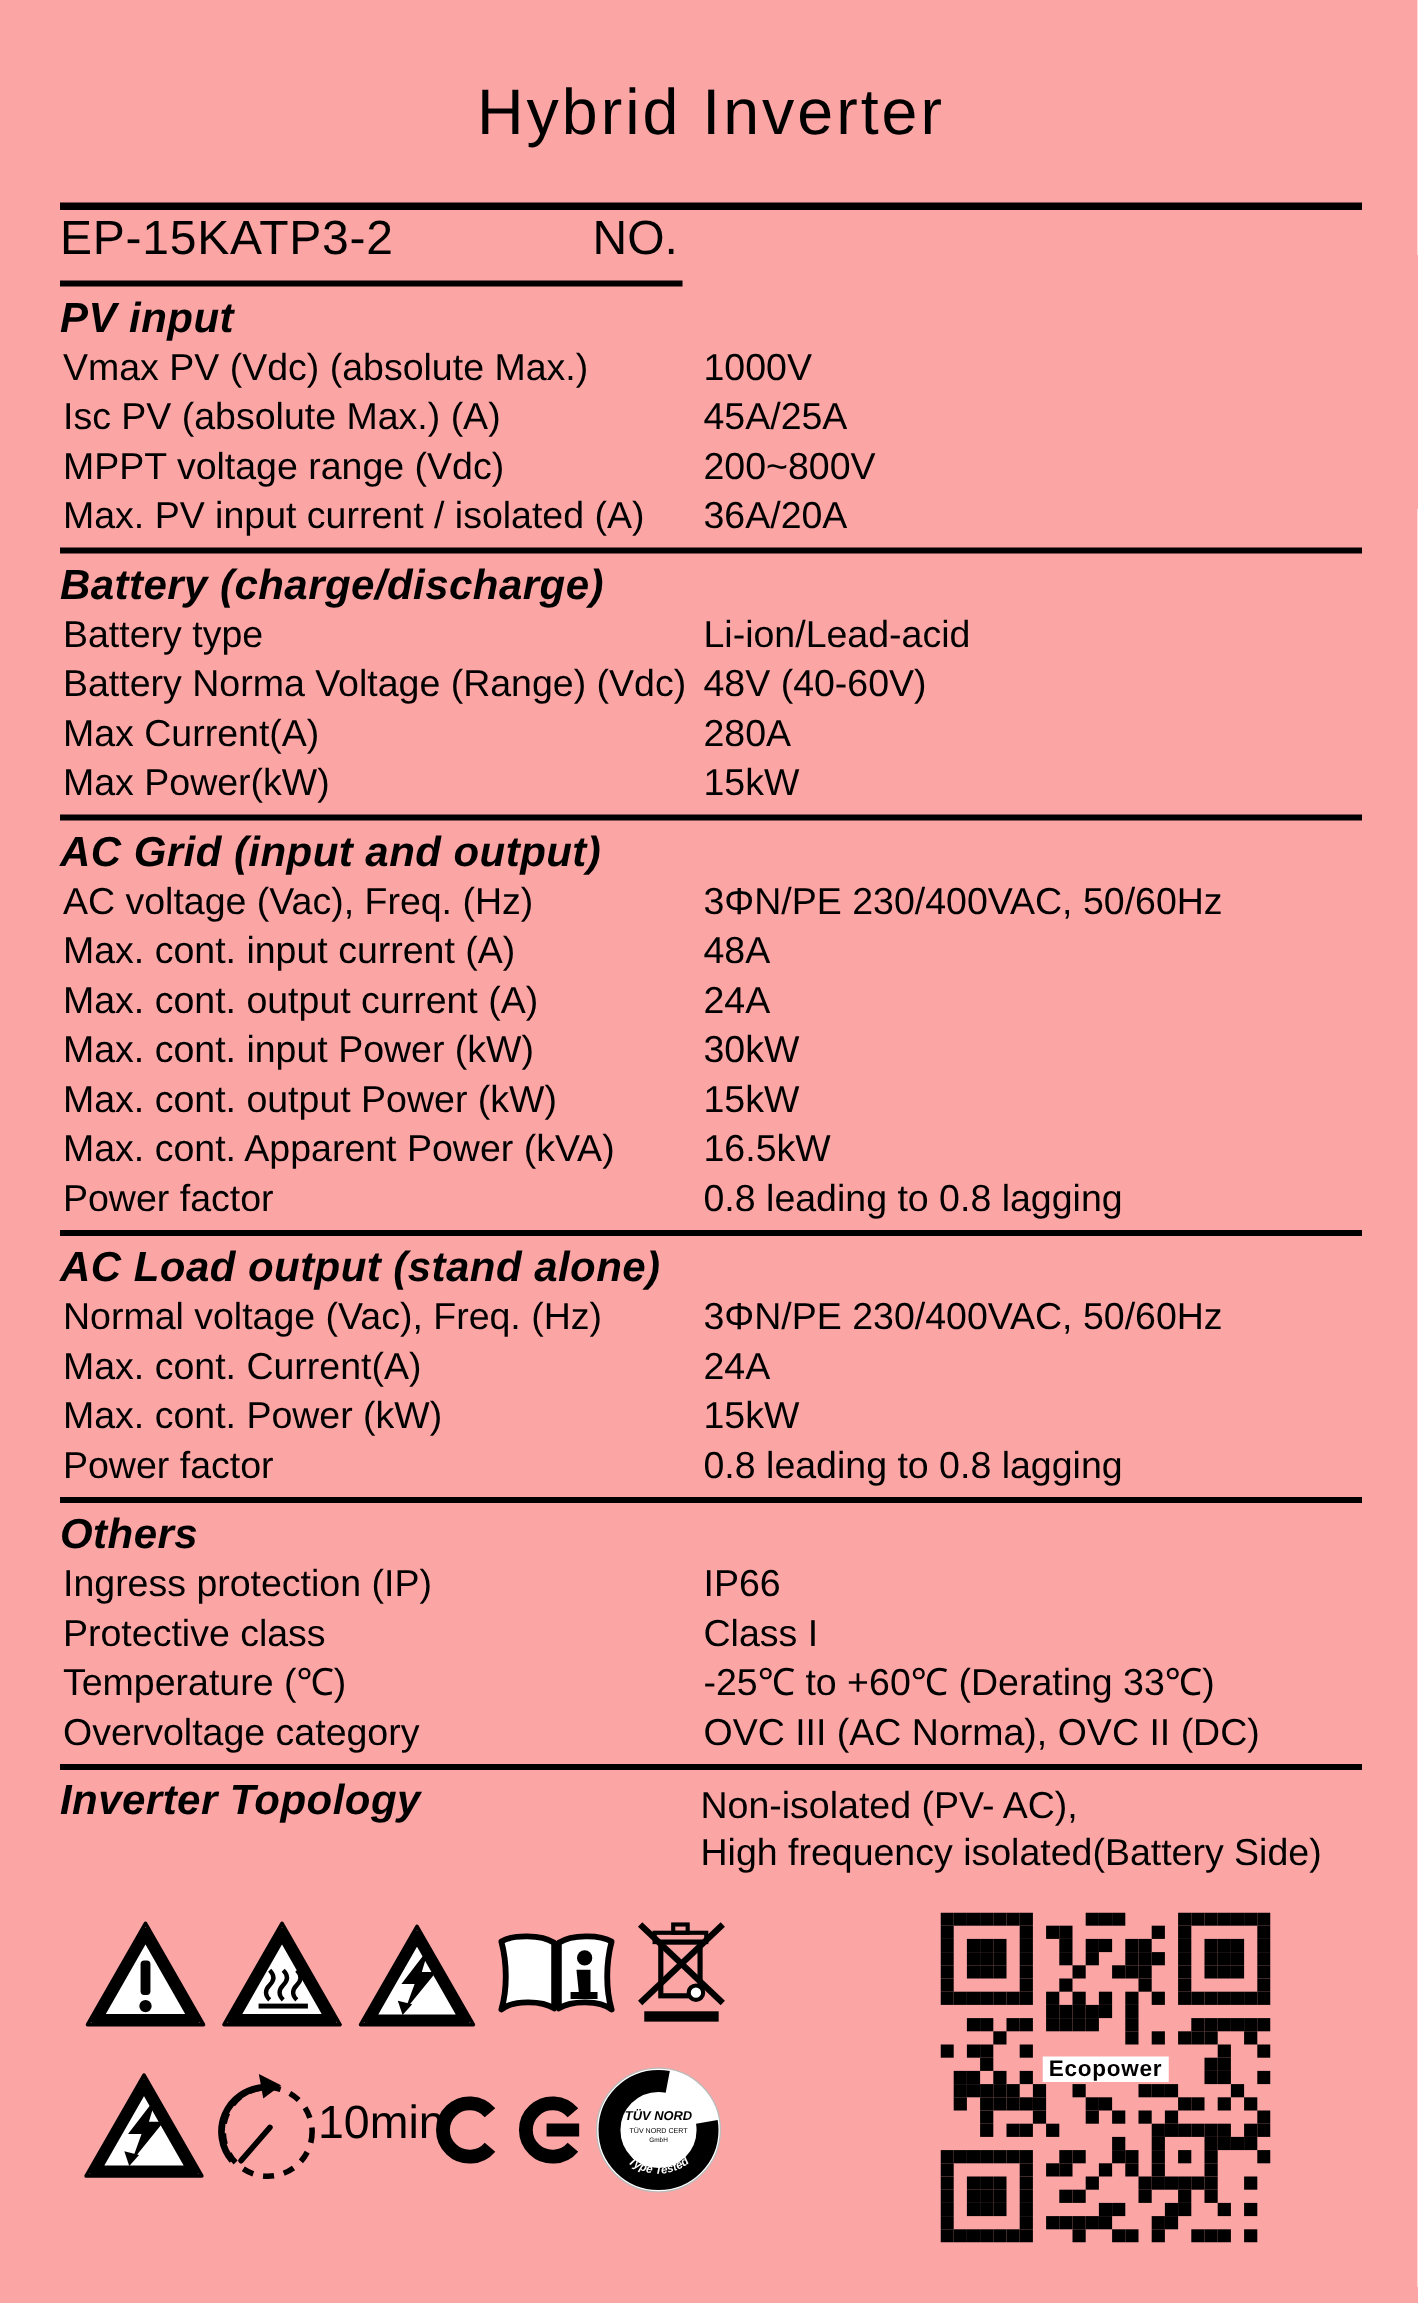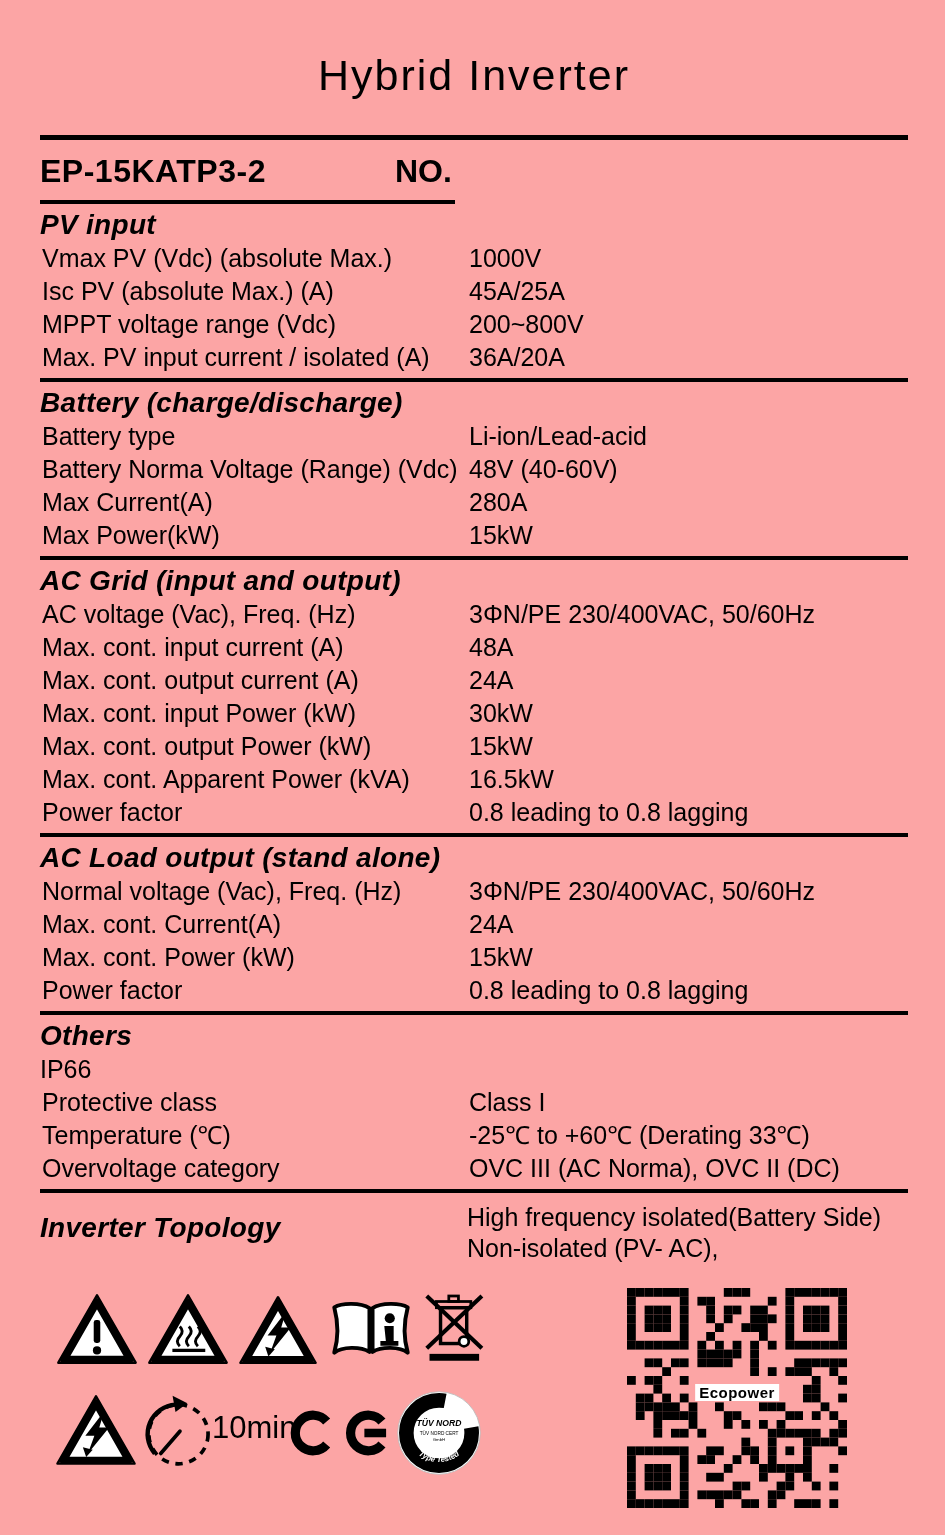--- a/index.html
+++ b/index.html
@@ -8,34 +8,34 @@
     padding:0 37px 0 40px;position:relative;overflow:hidden;
     background:#fca5a5;color:#000;
     font-family:"Liberation Sans", sans-serif;
   }
   h1.title{
     font-size:43px;font-weight:400;text-align:center;
     margin:52px 0 0;letter-spacing:2px;line-height:1.1;
   }
   .rule{height:5px;background:#000;}
   .rule-top{margin-top:36px;}
-  .model-row{display:flex;align-items:center;margin-top:13px;font-size:32px;font-weight:bold;}
+  .model-row{display:flex;align-items:center;font-size:32px;}
   .model{width:355px;flex:none;letter-spacing:0.5px;}
   .rule-model{width:415px;height:4px;background:#000;margin-top:10px;}
   .spec-section{border-bottom:4px solid #000;padding:3px 0 4px;}
   .spec-section:last-child{border-bottom:none;}
   .spec-section h2{
     font-size:28px;font-style:italic;font-weight:bold;
     margin:2px 0 1px;letter-spacing:0.3px;
   }
   .spec-row{display:flex;font-size:25px;line-height:33px;}
   .spec-row .label{width:427px;flex:none;padding-left:2px;}
   .spec-row .value{flex:1;}
   .spec-section.topology{display:flex;}
-  .spec-section.topology h2{width:427px;flex:none;margin-top:16px;}
+  .spec-section.topology h2{width:427px;flex:none;margin-top:1px;}
   .topo-values{font-size:25px;line-height:31px;padding-top:6px;}
   .footer{position:relative;height:288px;margin-top:12px;}
   .icon{position:absolute;}
   .icon svg{display:block;}
   .ten-min{
     position:absolute;font-size:31px;font-weight:400;letter-spacing:0;
   }
   .qr{position:absolute;width:220px;height:220px;}
   .qr-label{
     position:absolute;left:50%;top:96px;transform:translateX(-50%);
@@ -142,40 +142,41 @@
           <span class="value">15kW</span>
         </div>
         <div class="spec-row">
           <span class="label">Power factor</span>
           <span class="value">0.8 leading to 0.8 lagging</span>
         </div>
       </section>
       <section class="spec-section">
         <h2>Others</h2>
         <div class="spec-row">
+          <span class="label">Ingress protection (IP)</span>
           <span class="value">IP66</span>
         </div>
         <div class="spec-row">
           <span class="label">Protective class</span>
           <span class="value">Class I</span>
         </div>
         <div class="spec-row">
           <span class="label">Temperature (℃)</span>
           <span class="value">-25℃ to +60℃ (Derating 33℃)</span>
         </div>
         <div class="spec-row">
           <span class="label">Overvoltage category</span>
           <span class="value">OVC III (AC Norma), OVC II (DC)</span>
         </div>
       </section>
       <section class="spec-section topology">
         <h2>Inverter Topology</h2>
         <div class="topo-values">
+          <div>Non-isolated (PV- AC),</div>
           <div>High frequency isolated(Battery Side)</div>
-          <div>Non-isolated (PV- AC),</div>
         </div>
       </section>
     </div>
 
   <div class="footer">
 
     <div class="icon" style="left:15px;top:12px">
       <svg width="84" height="74" viewBox="0 0 100 90">
         <path d="M50 4 L97 86 L3 86 Z" fill="none" stroke="#000" stroke-width="3" stroke-linejoin="round"></path>
         <path d="M50 12 L90 82 L10 82 Z" fill="#fff" stroke="#000" stroke-width="9" stroke-linejoin="round"></path>

